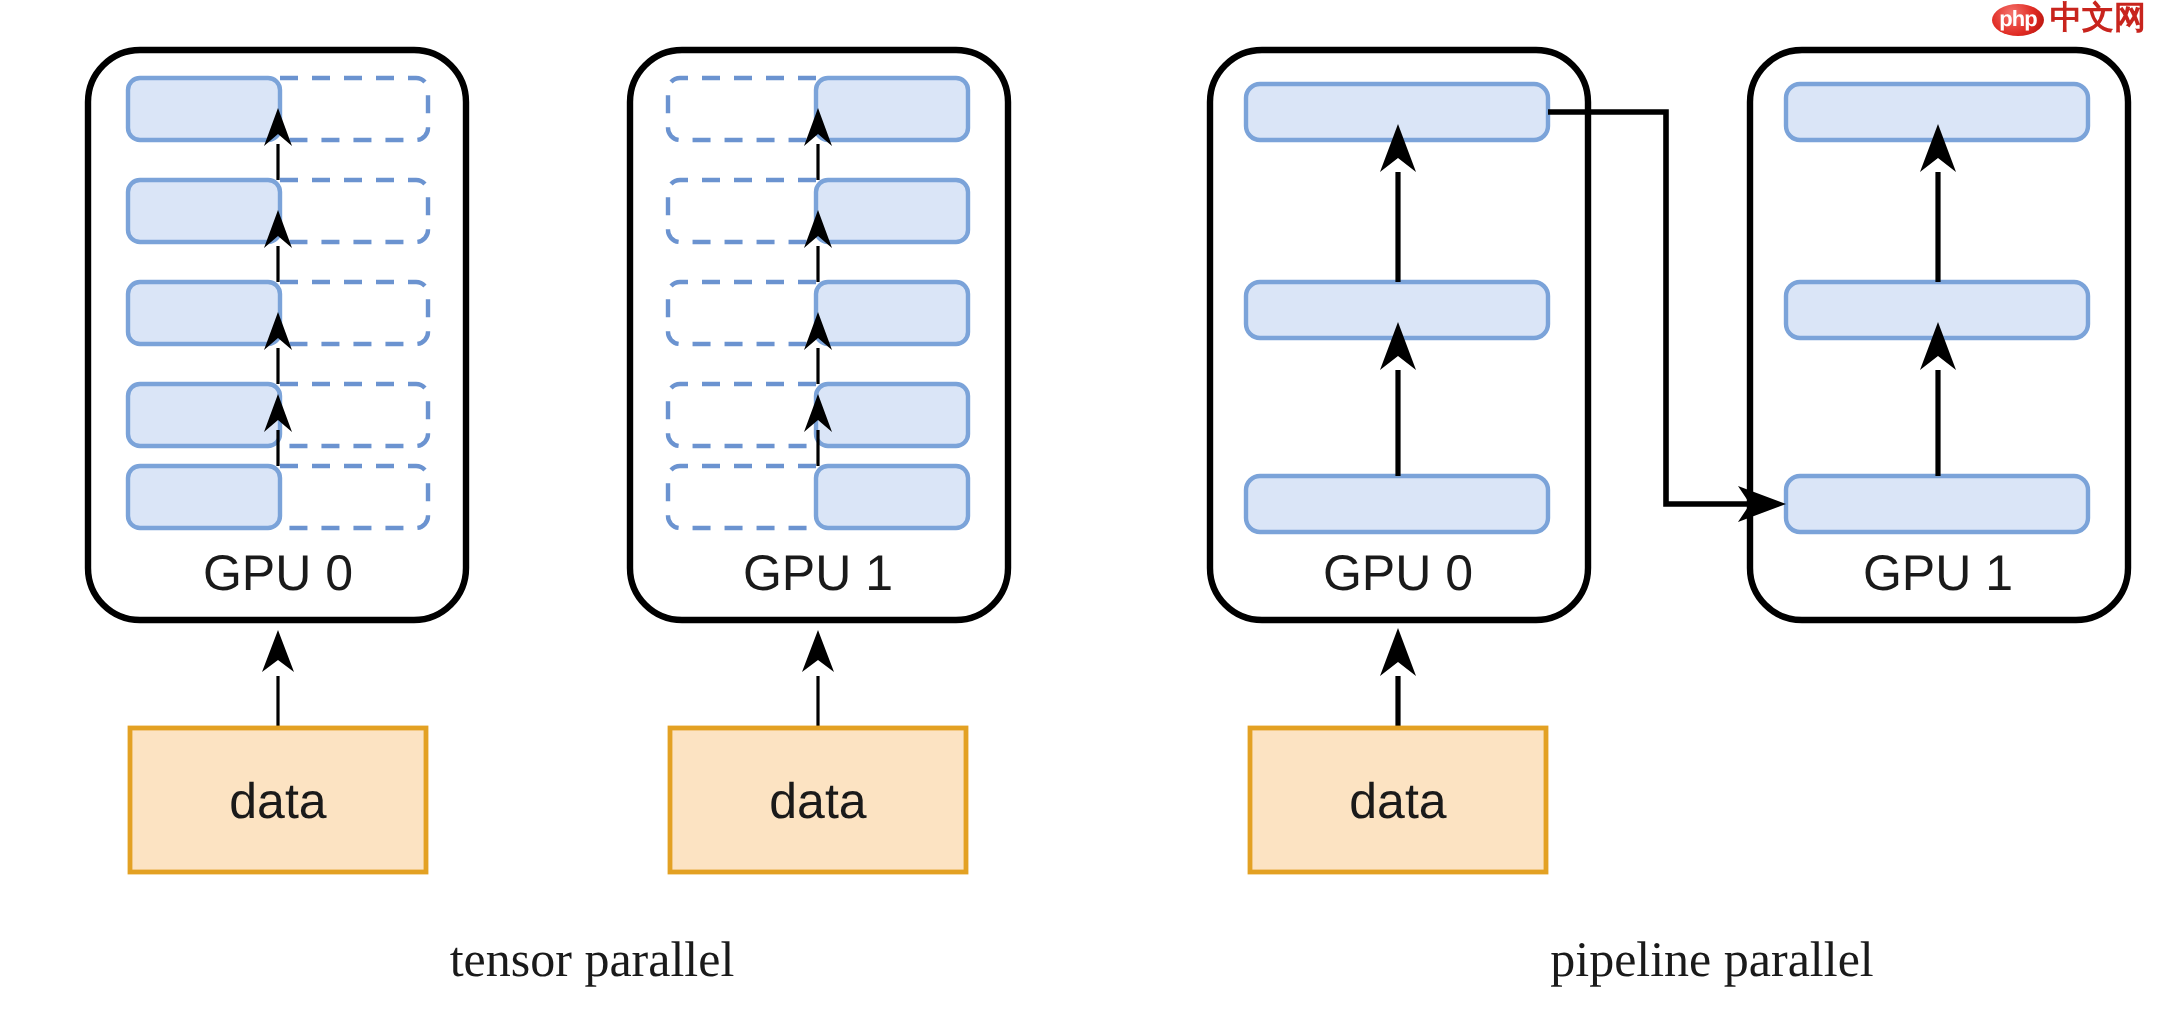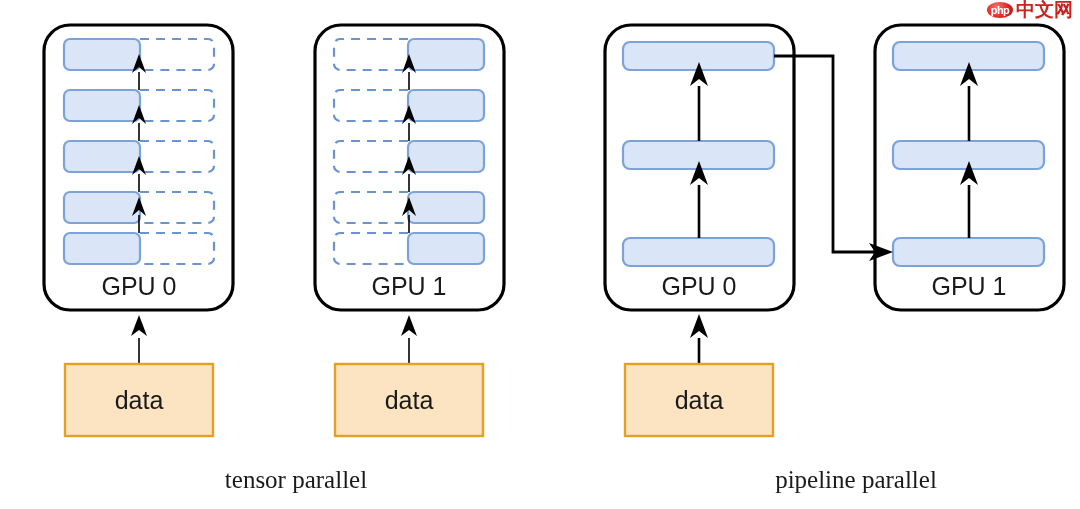--- a/index.html
+++ b/index.html
@@ -94,21 +94,21 @@
     font-family: "Liberation Sans", sans-serif;
     font-size: 11px;
     font-weight: bold;
     line-height: 16px;
     text-align: center;
     letter-spacing: -0.5px;
   }
   .wm-text {
     color: #c8241d;
     font-family: "Liberation Sans", sans-serif;
-    font-size: 19px;
+    font-size: 16px;
     font-weight: bold;
     line-height: 16px;
     letter-spacing: 0px;
   }
 </style>
 </head>
 <body>
 
 <div id="diagram-root">
   <svg width="1080" height="509" viewBox="0 0 1080 509" xmlns="http://www.w3.org/2000/svg">

